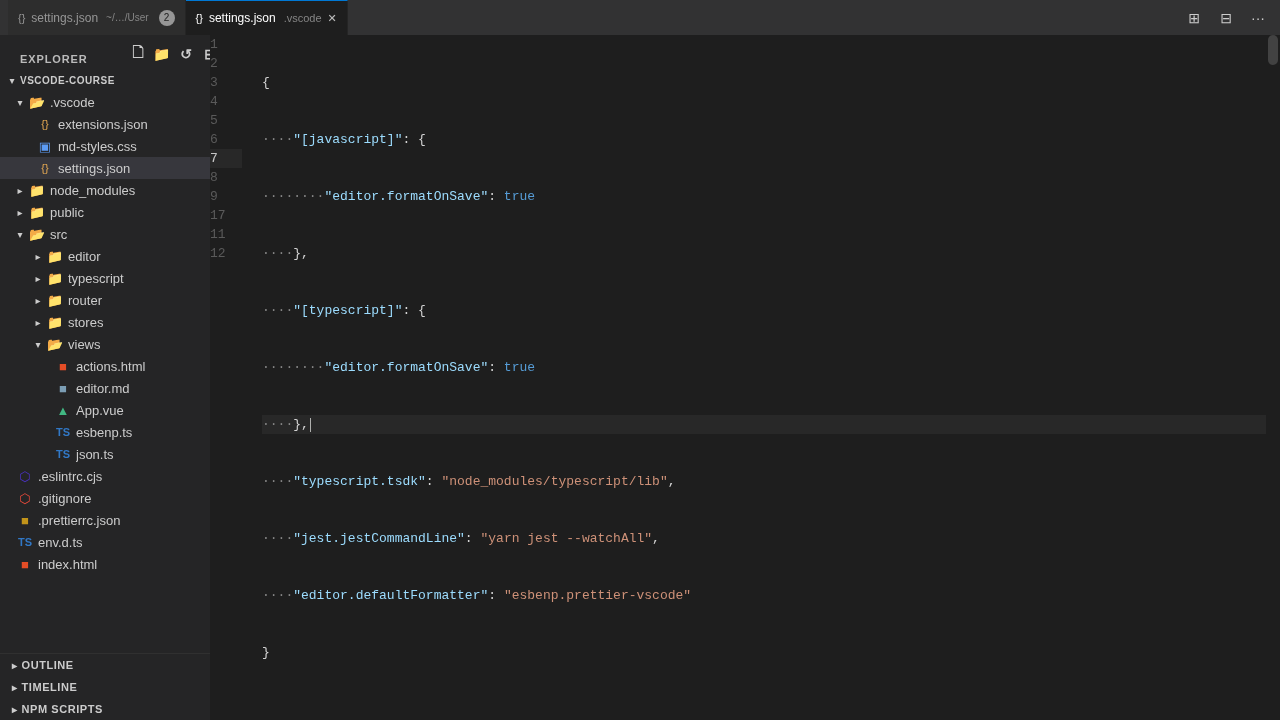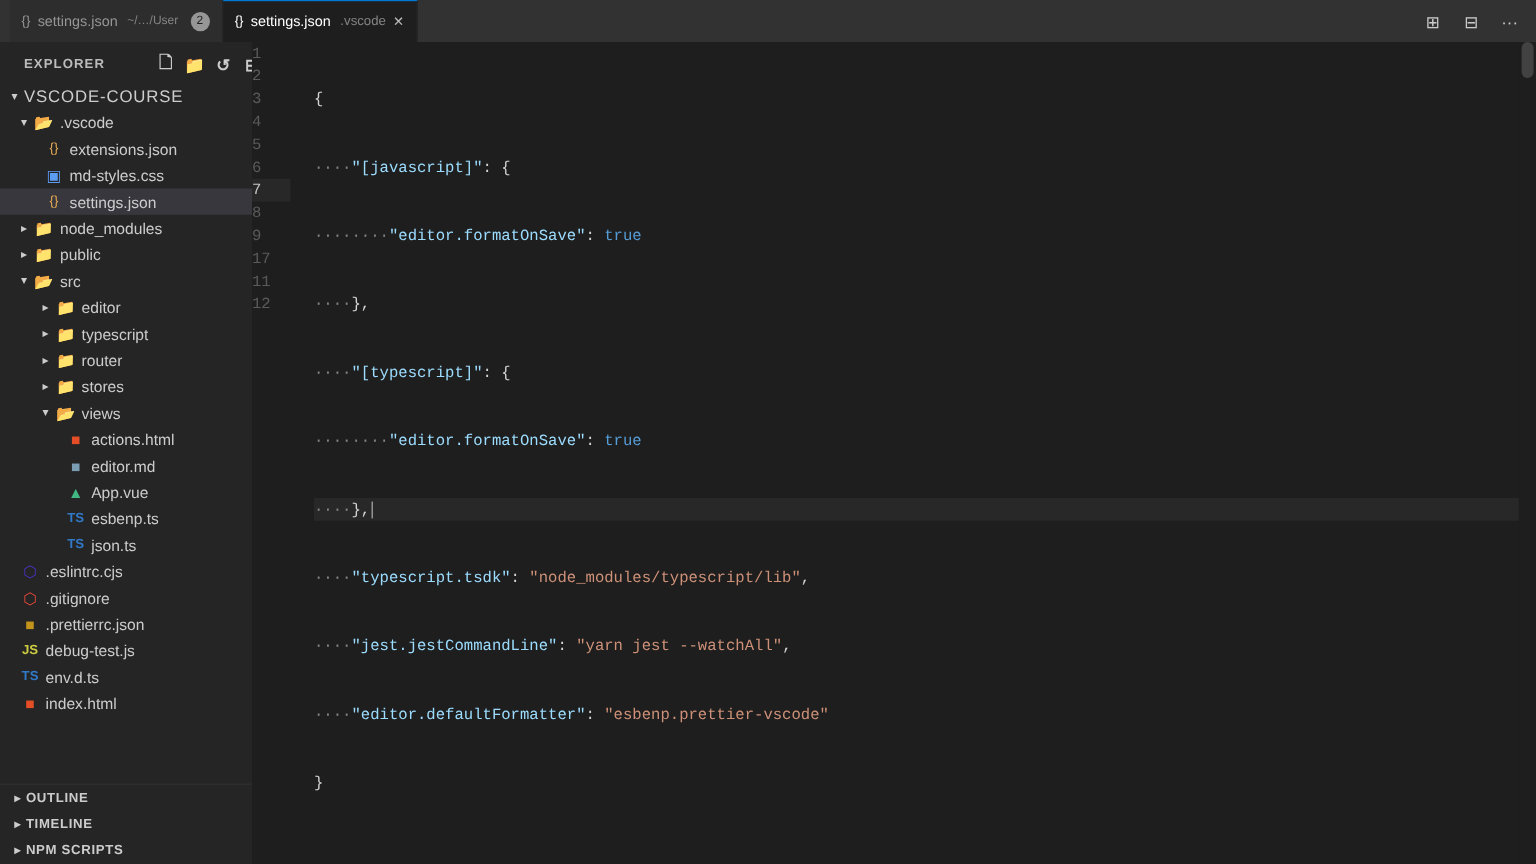--- a/index.html
+++ b/index.html
@@ -83,21 +83,21 @@
       overflow: hidden;
     }
     .sidebar-header {
       padding: 8px 12px 4px 20px;
       font-size: 11px;
       font-weight: 700;
       letter-spacing: 0.08em;
       color: #bbbbbb;
       text-transform: uppercase;
       display: flex;
-      align-items: center;
+      align-items: flex-end;
       justify-content: space-between;
       gap: 40px;
     }
     .sidebar-header-actions {
       display: flex; gap: 2px;
     }
     .sidebar-action-btn {
       width: 22px; height: 22px;
       display: flex; align-items: center; justify-content: center;
       cursor: pointer; border-radius: 3px; color: #cccccc; font-size: 14px;
@@ -263,21 +263,21 @@
       <div class="sidebar-header-actions">
         <div class="sidebar-action-btn" title="New File">🗋</div>
         <div class="sidebar-action-btn" title="New Folder">📁</div>
         <div class="sidebar-action-btn" title="Refresh">↺</div>
         <div class="sidebar-action-btn" title="Collapse All">⊟</div>
       </div>
     </div>
 
     <div class="tree-item" style="padding-left:4px;">
       <span class="arrow">▾</span>
-      <span class="label" style="font-size:14px;font-weight:400;letter-spacing:0.05em;text-transform:uppercase;color:#cccccc;">VSCODE-COURSE</span>
+      <span class="label" style="font-size:10px;font-weight:700;letter-spacing:0.05em;text-transform:uppercase;color:#cccccc;">VSCODE-COURSE</span>
     </div>
 
     <div class="sidebar-tree">
 
       <div class="tree-item" style="padding-left:12px;">
         <span class="arrow">▾</span>
         <span class="file-icon" style="color:#e8ab53;">📂</span>
         <span class="label">.vscode</span>
       </div>
 
@@ -377,24 +377,20 @@
       <div class="tree-item" style="padding-left:16px;">
         <span class="file-icon" style="color:#e84a3a;">⬡</span>
         <span class="label">.gitignore</span>
       </div>
 
       <div class="tree-item" style="padding-left:16px;">
         <span class="file-icon" style="color:#c2941a;">■</span>
         <span class="label">.prettierrc.json</span>
       </div>
 
-      <div class="tree-item" style="padding-left:16px;">
-        <span class="file-icon" style="color:#cbcb41;font-size:11px;font-weight:700;">JS</span>
-        <span class="label">debug-test.js</span>
-      </div>
 
       <div class="tree-item" style="padding-left:16px;">
         <span class="file-icon" style="color:#3178c6;font-size:11px;font-weight:700;">TS</span>
         <span class="label">env.d.ts</span>
       </div>
 
       <div class="tree-item" style="padding-left:16px;">
         <span class="file-icon" style="color:#e44d26;">■</span>
         <span class="label">index.html</span>
       </div>

